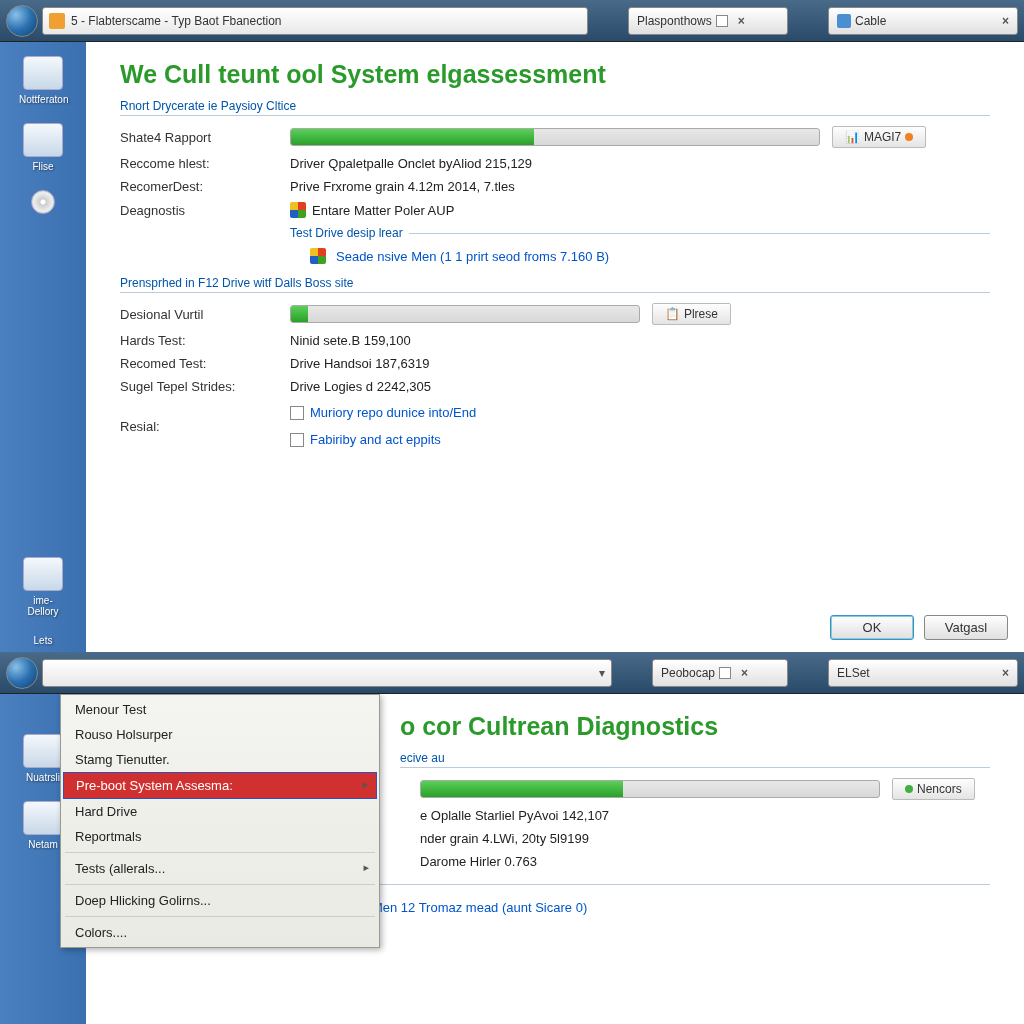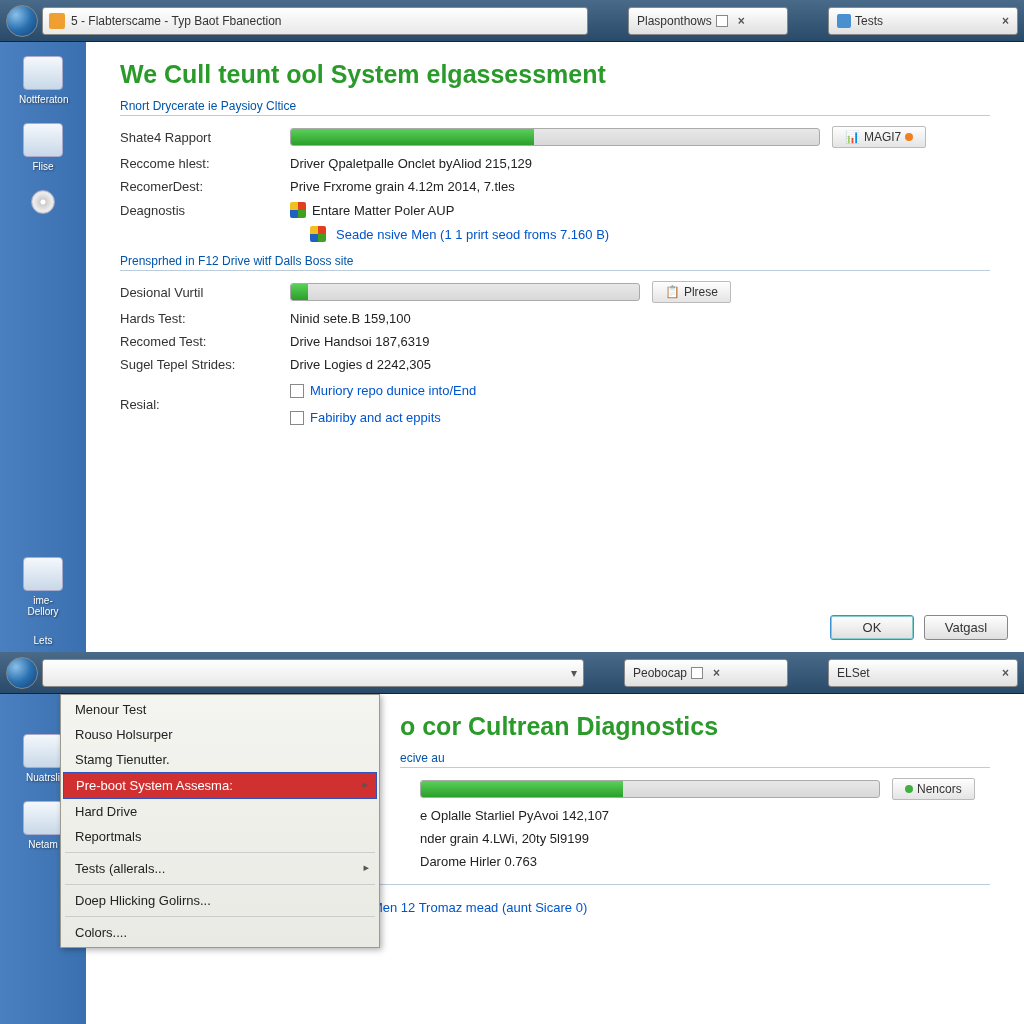--- a/index.html
+++ b/index.html
@@ -71,21 +71,21 @@
     <span class="addr-icon"></span>
     <span>5 - Flabterscame - Typ Baot Fbanection</span>
   </div>
   <div class="tabgrp" style="width:160px">
     <span>Plasponthows</span>
     <span class="sq"></span>
     <span class="x">×</span>
   </div>
   <div class="tabgrp" style="width:190px">
     <span class="ico"></span>
-    <span>Tests</span>
+    <span>Cable</span>
     <span style="flex:1"></span>
     <span class="x">×</span>
   </div>
 </div>
 
 <div class="desktop">
   <div class="sidebar">
     <div class="dicon"><div class="ibox"></div><span>Nottferaton</span></div>
     <div class="dicon"><div class="ibox"></div><span>Flise</span></div>
     <div class="dicon">
@@ -120,20 +120,21 @@
       </div>
     <div class="row">
         <div class="lbl">Deagnostis</div>
         <div class="val">
           <span class="winflag"></span>
           <span>Entare Matter Poler AUP</span>
         </div>
       </div>
 
     <div class="subgroup">
+      <div class="glabel">Test Drive desip lrear</div>
       <div class="linkrow">
           <span class="winflag"></span>
           <a href="#">Seade nsive Men (1 1 prirt seod froms 7.160 B)</a>
         </div>
     </div>
 
     <div class="grouplabel">Prensprhed in F12 Drive witf Dalls Boss site</div>
     <div class="row">
       <div class="lbl">Desional Vurtil</div>
       <div class="progress" style="max-width:350px">
@@ -175,21 +176,21 @@
       <div class="btn">Vatgasl</div>
     </div>
   </div>
 </div>
 
 <div class="titlebar">
   <div class="orb"></div>
   <div class="addr" style="flex:1">
     <span style="margin-left:auto; color:#555">▾</span>
   </div>
-  <div class="tabgrp" style="width:164px">
+  <div class="tabgrp" style="width:136px">
     <span>Peobocap</span>
     <span class="sq"></span>
     <span class="x">×</span>
   </div>
   <div class="tabgrp" style="width:190px">
     <span>ELSet</span>
     <span style="flex:1"></span>
     <span class="x">×</span>
   </div>
 </div>

